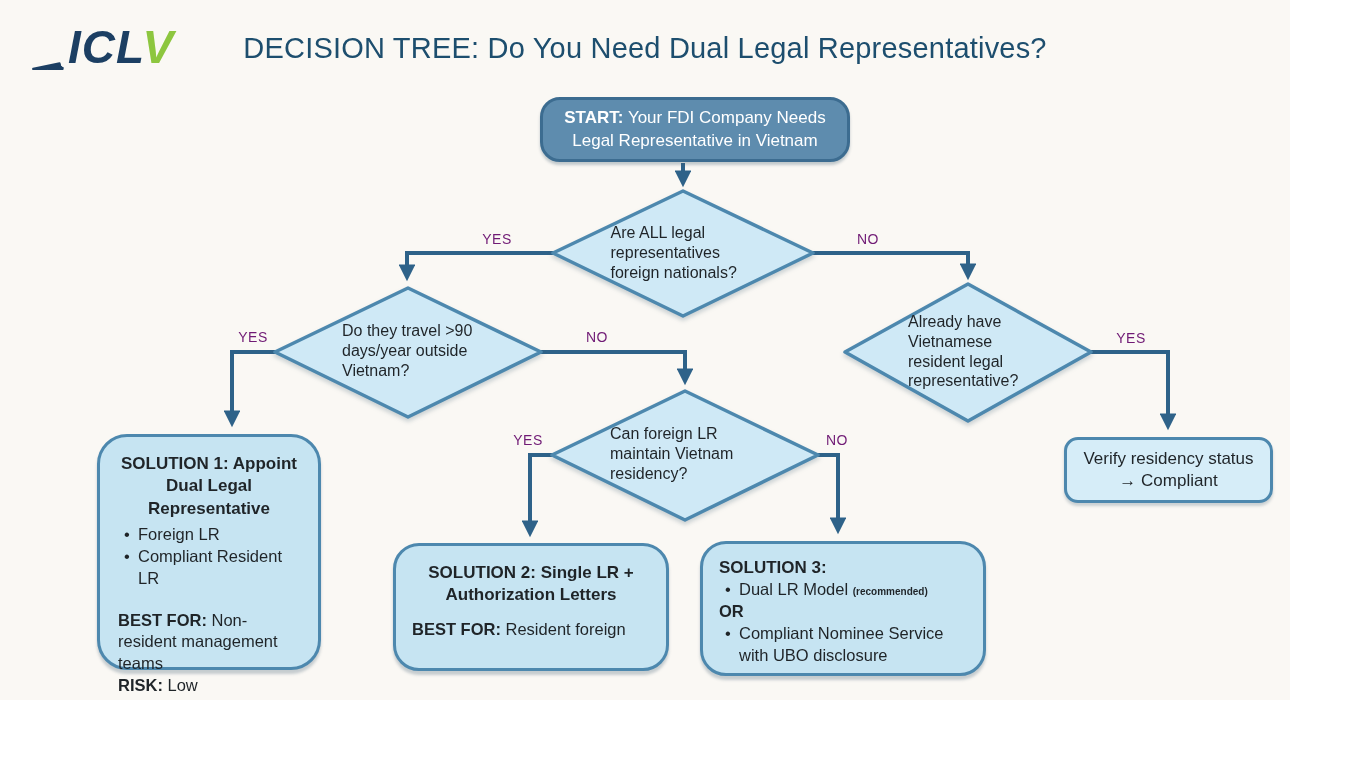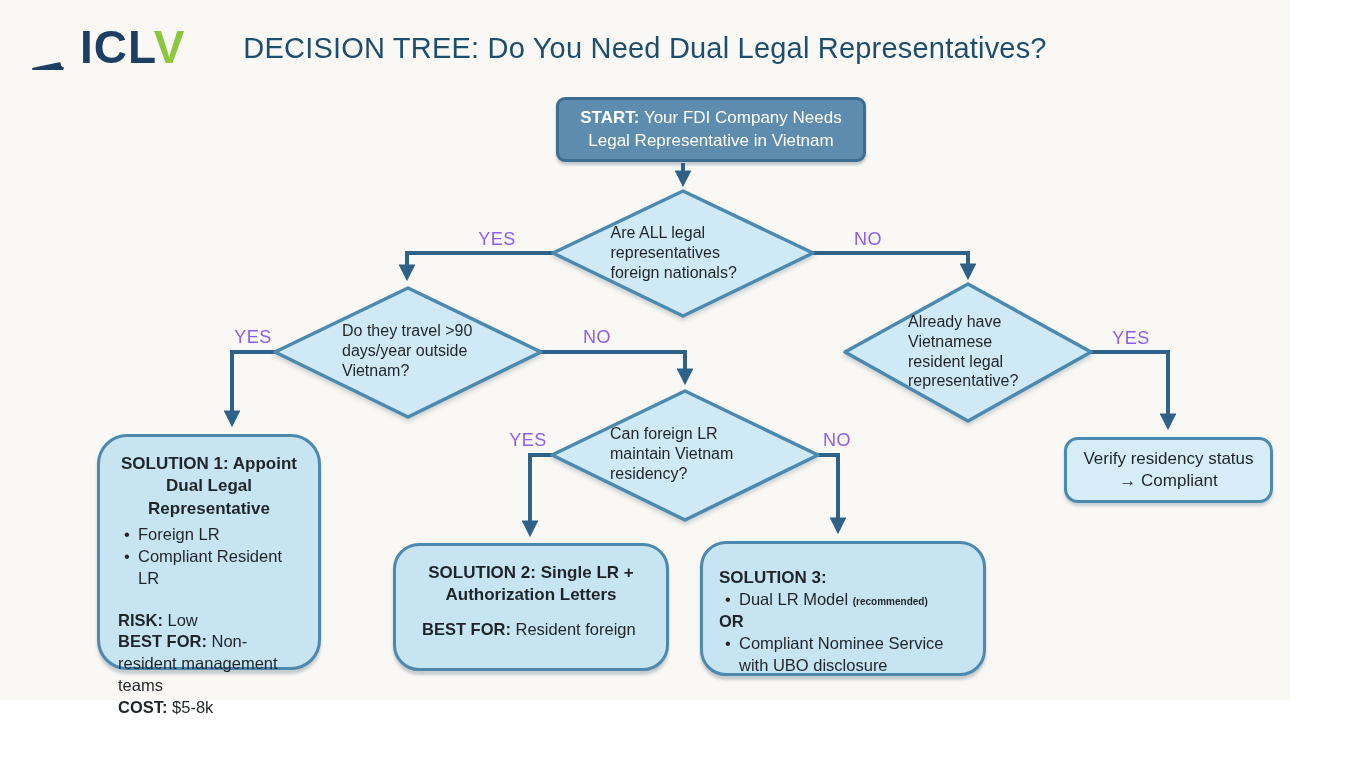--- a/index.html
+++ b/index.html
@@ -17,51 +17,51 @@
     --connector:#2e6289;
     --text-dark:#1f2428;
     --text-white:#ffffff;
   }
   *{margin:0;padding:0;box-sizing:border-box;}
   html,body{width:1366px;height:768px;overflow:hidden;background:var(--bg-outer);
     font-family:"Liberation Sans", sans-serif;color:var(--text-dark);}
   .stage{position:relative;width:1366px;height:768px;background:var(--bg-outer);}
   .page-area{position:absolute;left:0;top:0;width:1290px;height:700px;background:var(--bg-page);}
   
-  .logo{position:absolute;left:26px;top:24px;display:flex;align-items:flex-start;gap:12px;}
+  .logo{position:absolute;left:26px;top:24px;display:flex;align-items:flex-start;gap:0;font-style:italic;}
   .logo-text{font-size:46px;font-weight:bold;letter-spacing:1px;line-height:1;}
   .logo-text .navy{color:var(--logo-navy);}
   .logo-text .green{color:var(--logo-green);}
   .page-title{position:absolute;left:0;right:76px;top:32px;text-align:center;
     font-size:29px;color:var(--title-color);letter-spacing:.2px;}
   .page-title .t-bold{font-weight:normal;}
   
   svg.flow{position:absolute;left:0;top:0;}
   .connector{stroke:var(--connector);stroke-width:4;fill:none;stroke-linejoin:miter;}
   .arrowhead{fill:var(--connector);}
   .diamond{fill:var(--diamond-fill);stroke:var(--diamond-border);stroke-width:3.5;
     stroke-linejoin:round;}
   .shadowed{filter:drop-shadow(0 3px 2px rgba(60,90,110,.25));}
   
   .dtext{position:absolute;transform:translate(-50%,-50%);
     font-size:16px;line-height:1.24;color:var(--text-dark);}
-  .edge-label{position:absolute;transform:translate(-50%,-50%);font-size:18px;
-    color:#8b5cf6;letter-spacing:.5px;}
+  .edge-label{position:absolute;transform:translate(-50%,-50%);font-size:14px;
+    color:#701a75;letter-spacing:.5px;}
   
-  .start-box{position:absolute;left:556px;top:97px;width:310px;height:65px;
-    background:var(--start-fill);border:3px solid var(--start-border);border-radius:9px;
+  .start-box{position:absolute;left:540px;top:97px;width:310px;height:65px;
+    background:var(--start-fill);border:3px solid var(--start-border);border-radius:20px;
     color:var(--text-white);font-size:17px;line-height:1.35;display:flex;
     align-items:center;justify-content:center;text-align:center;padding:4px 10px;
     box-shadow:0 3px 3px rgba(60,90,110,.3);}
   .sol-box{position:absolute;background:var(--solution-fill);
     border:3.5px solid var(--solution-border);box-shadow:0 4px 3px rgba(60,90,110,.28);
     font-size:16.5px;line-height:1.32;color:var(--text-dark);}
   .sol1{left:97px;top:434px;width:224px;height:236px;border-radius:30px;padding:16px 18px;}
-  .sol2{left:393px;top:543px;width:276px;height:128px;border-radius:26px;padding:16px 26px;}
-  .sol3{left:700px;top:541px;width:286px;height:135px;border-radius:26px;padding:23px 16px;}
+  .sol2{left:393px;top:543px;width:276px;height:128px;border-radius:26px;padding:16px 16px;}
+  .sol3{left:700px;top:541px;width:286px;height:135px;border-radius:26px;padding:13px 16px;}
   .outcome-box{position:absolute;left:1064px;top:437px;width:209px;height:66px;
     background:#d6edf8;border:3.5px solid var(--solution-border);border-radius:14px;
     display:flex;align-items:center;justify-content:center;text-align:center;
     font-size:17px;line-height:1.3;padding:20px 14px;
     box-shadow:0 3px 3px rgba(60,90,110,.25);}
   .sol-title{font-weight:bold;text-align:center;font-size:17px;margin-bottom:4px;}
   .sol-title-left{font-weight:bold;font-size:17px;}
   .bullet-line{padding-left:20px;position:relative;}
   .bullet-line::before{content:"\2022";position:absolute;left:6px;}
   .gap{height:20px;}
@@ -136,23 +136,22 @@
   <div class="edge-label" style="left:597px;top:337px;">NO</div>
   <div class="edge-label" style="left:528px;top:440px;">YES</div>
   <div class="edge-label" style="left:837px;top:440px;">NO</div>
   <div class="edge-label" style="left:1131px;top:338px;">YES</div>
 
   <div class="sol-box sol1">
     <div class="sol-title">SOLUTION 1: Appoint Dual Legal Representative</div>
     <div class="bullet-line">Foreign LR</div>
     <div class="bullet-line">Compliant Resident LR</div>
     <div class="gap"></div>
+    <div class="field"><b>BEST FOR:</b> <span>Non-resident management teams</span></div>
     <div class="field"><b>RISK:</b> <span>Low</span></div>
-    <div class="field"><b>BEST FOR:</b> <span>Non-resident management teams</span></div>
-    <div class="field"><b>COST:</b> <span>$5-8k</span></div>
   </div>
 
   <div class="sol-box sol2">
     <div class="sol-title">SOLUTION 2: Single LR + Authorization Letters</div>
     <div class="gap-sm"></div>
     <div class="field"><b>BEST FOR:</b> <span>Resident foreign</span></div>
   </div>
 
   <div class="sol-box sol3">
     <div class="sol-title-left">SOLUTION 3:</div>

